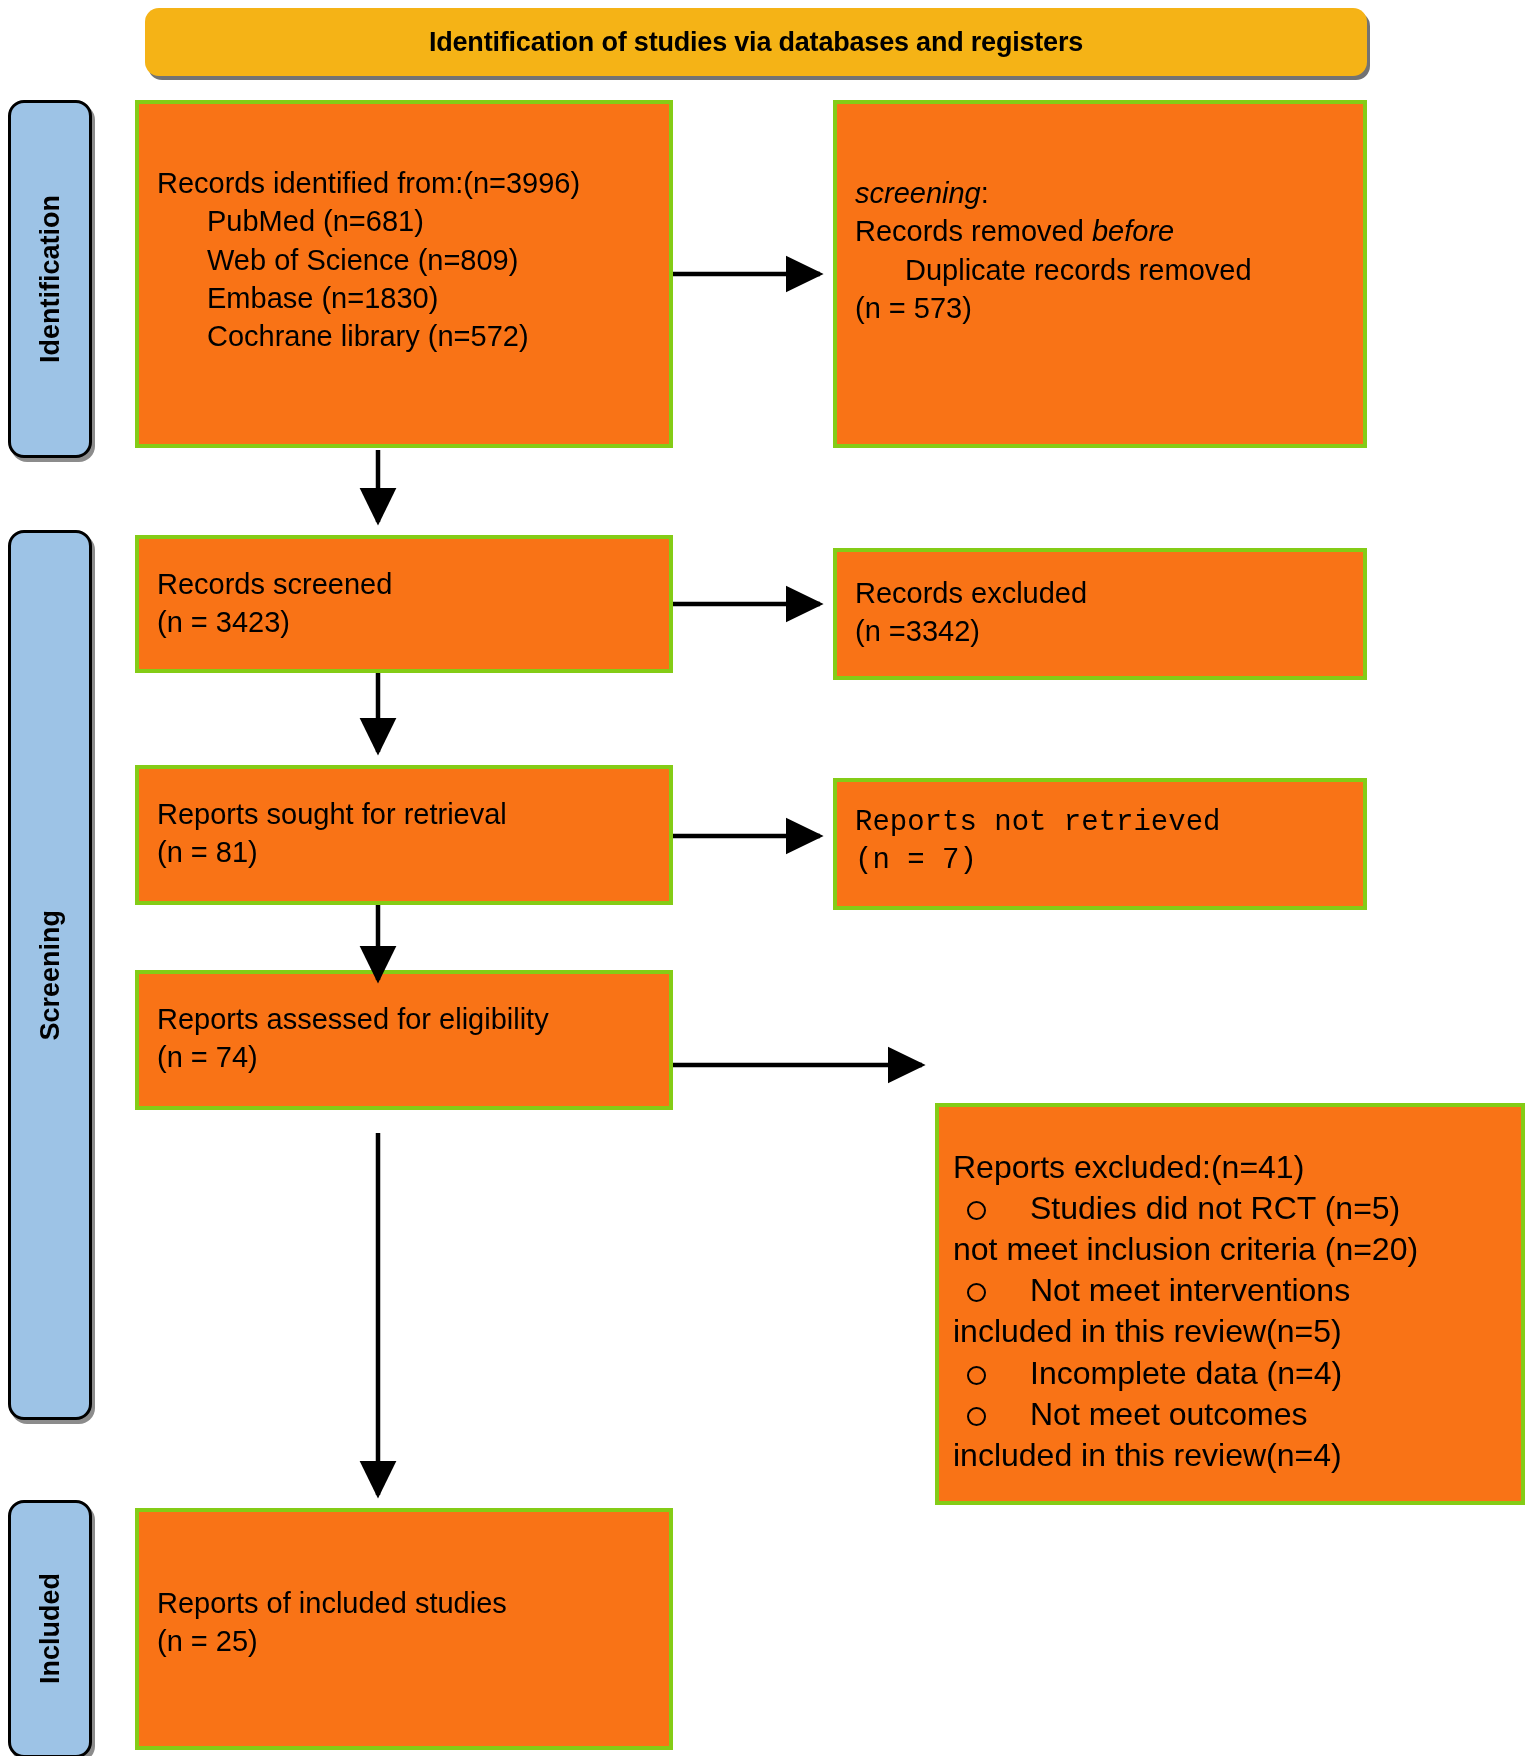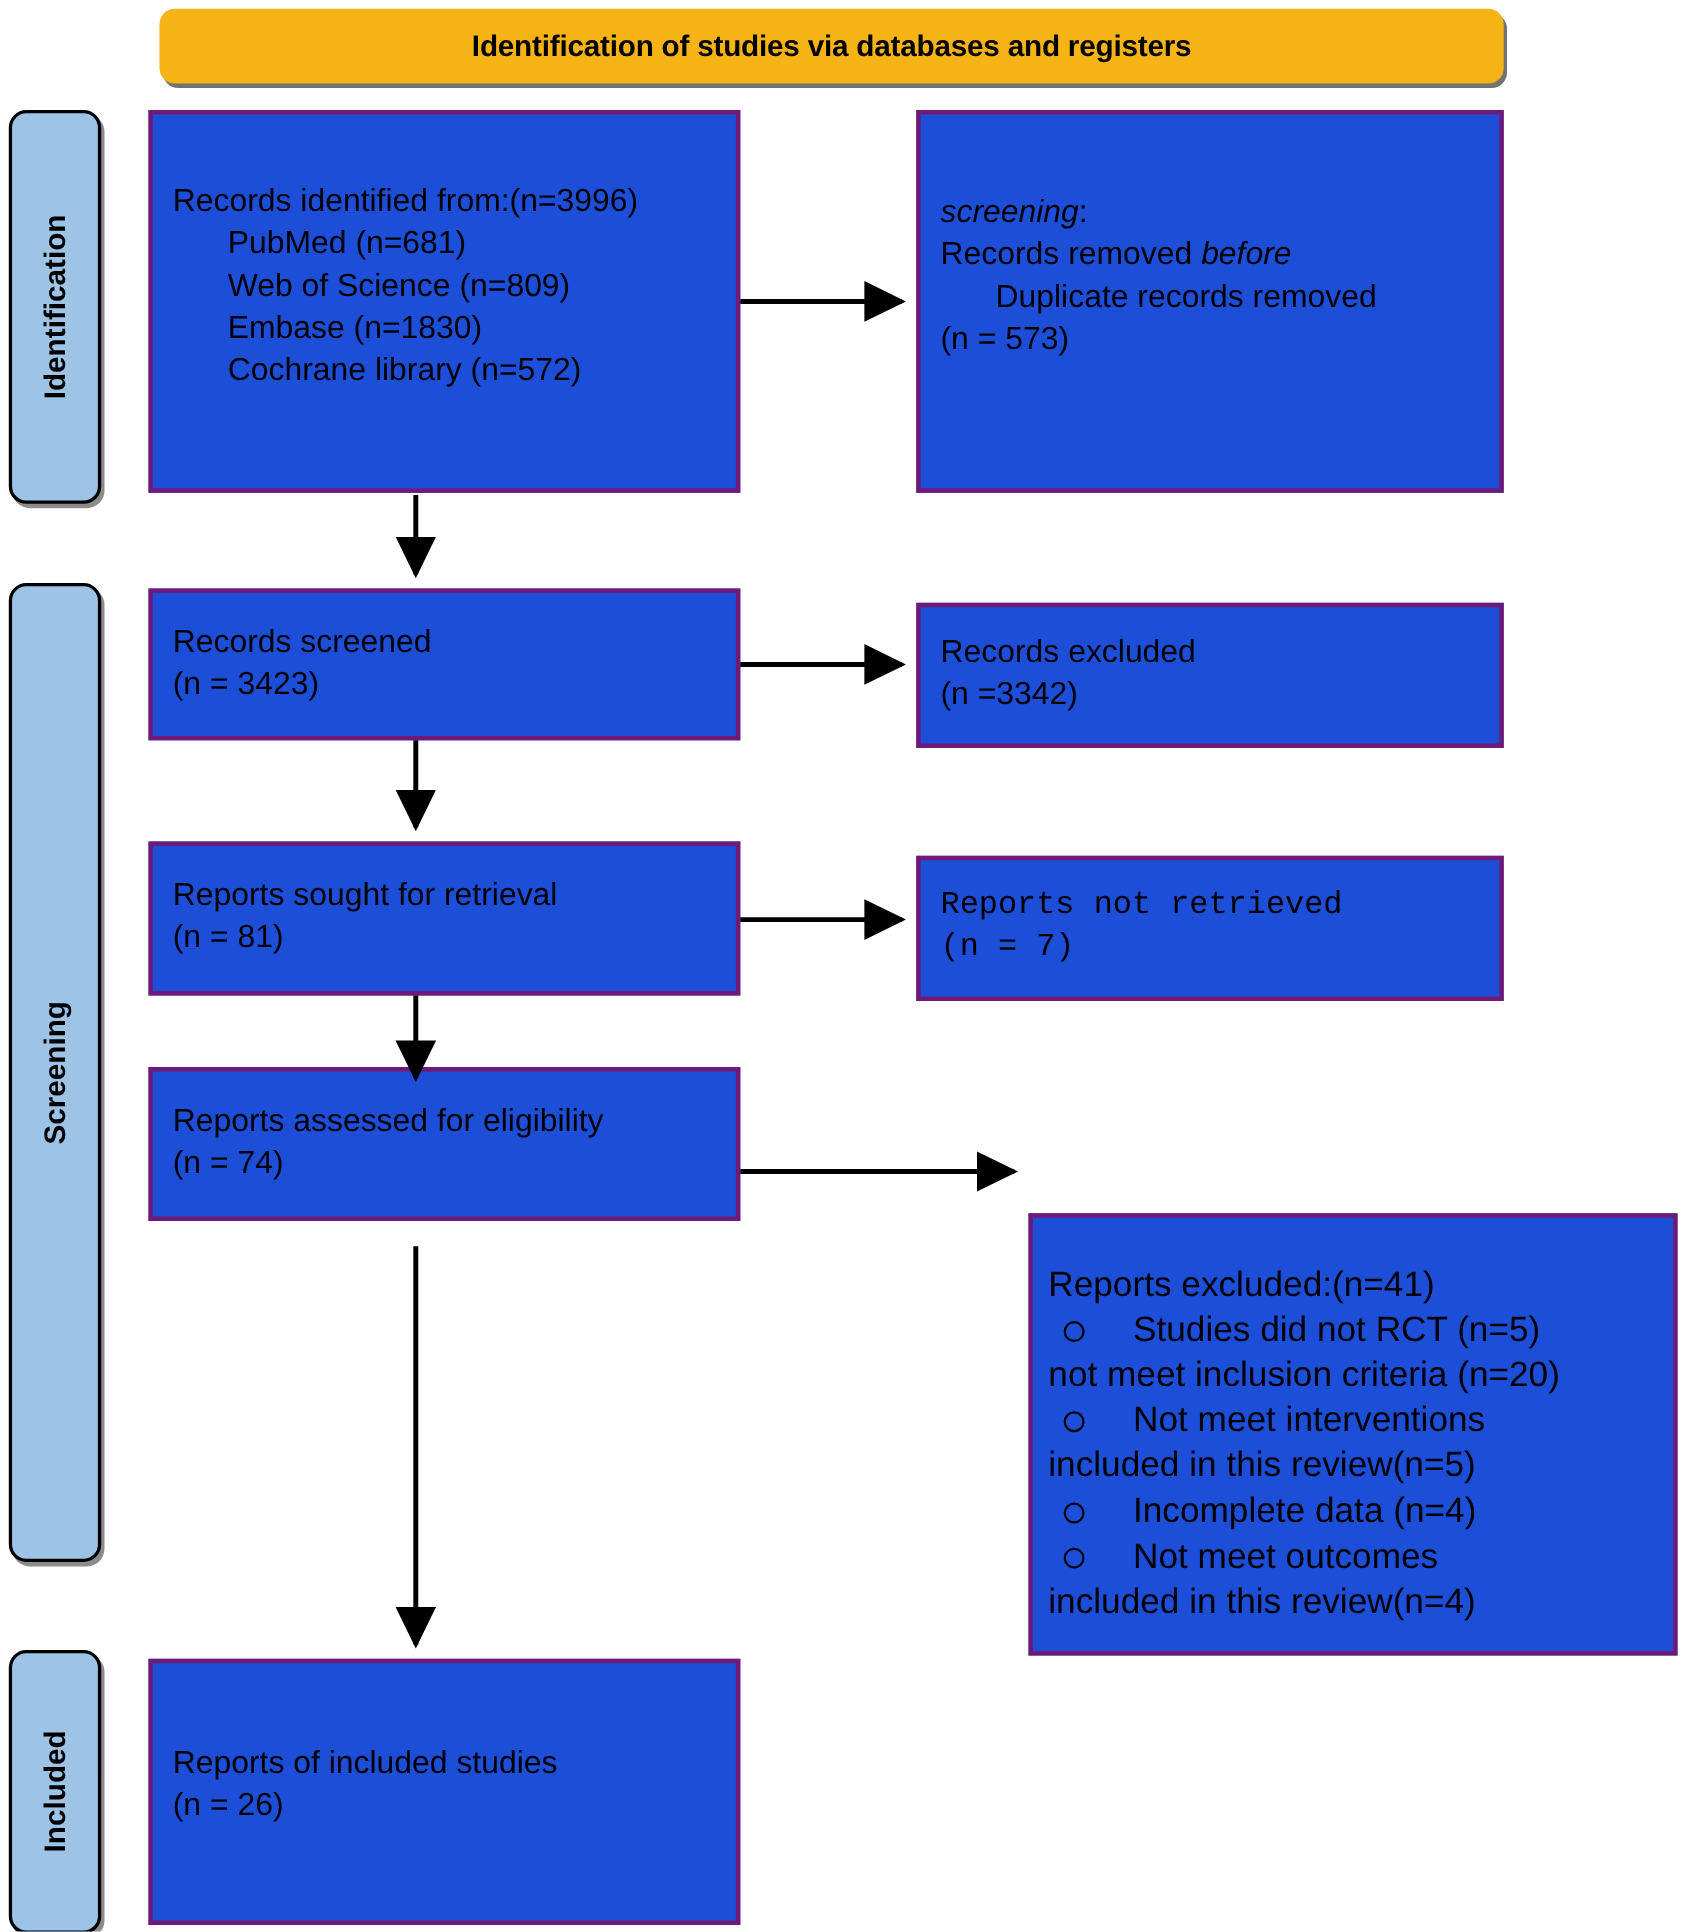--- a/index.html
+++ b/index.html
@@ -23,21 +23,21 @@
          display:flex;align-items:center;justify-content:center;}
   .stage-label{writing-mode:vertical-rl;transform:rotate(180deg);
                font-size:27px;font-weight:bold;letter-spacing:0px;
                white-space:nowrap;color:#000;}
 
   #stage-identification{left:8px;top:100px;width:78px;height:352px;}
   #stage-screening{left:8px;top:530px;width:78px;height:884px;}
   #stage-included{left:8px;top:1500px;width:78px;height:252px;}
 
   
-  .box{position:absolute;background:#1d4ed8;border:4px solid #701a75;
+  .box{position:absolute;background:#f97316;border:4px solid #84cc16;
        box-sizing:border-box;}
   .box-inner{position:absolute;left:0;right:0;
              display:flex;flex-direction:column;justify-content:center;
              padding:0 18px;box-sizing:border-box;}
   .line{font-size:29px;line-height:1.32;color:#000;white-space:pre;}
   .line.ind{padding-left:50px;}
   .it{font-style:italic;}
 
   #box-identified{left:135px;top:100px;width:538px;height:348px;}
   #box-identified .box-inner{top:60px;}
@@ -179,21 +179,21 @@
         <span class="bullet-mark"></span>
         <span class="bline">Not meet  outcomes</span>
       </div>
       <div class="bline">included in this review(n=4)</div>
     </div>
   </div>
 
   <div class="box" id="box-included">
     <div class="box-inner">
       <div class="line">Reports of included studies</div>
-      <div class="line">(n = 26)</div>
+      <div class="line">(n = 25)</div>
     </div>
   </div>
 
   <svg class="arrows" width="1535" height="1756" viewBox="0 0 1535 1756">
     <defs>
       <marker id="ah" markerWidth="9" markerHeight="9" refX="7.6" refY="4.5" orient="auto" markerUnits="strokeWidth">
         <path d="M0,0.4 L8.4,4.5 L0,8.6 z" fill="#000"></path>
       </marker>
     </defs>
     <g stroke="#000" stroke-width="4.5" fill="none" marker-end="url(#ah)">

